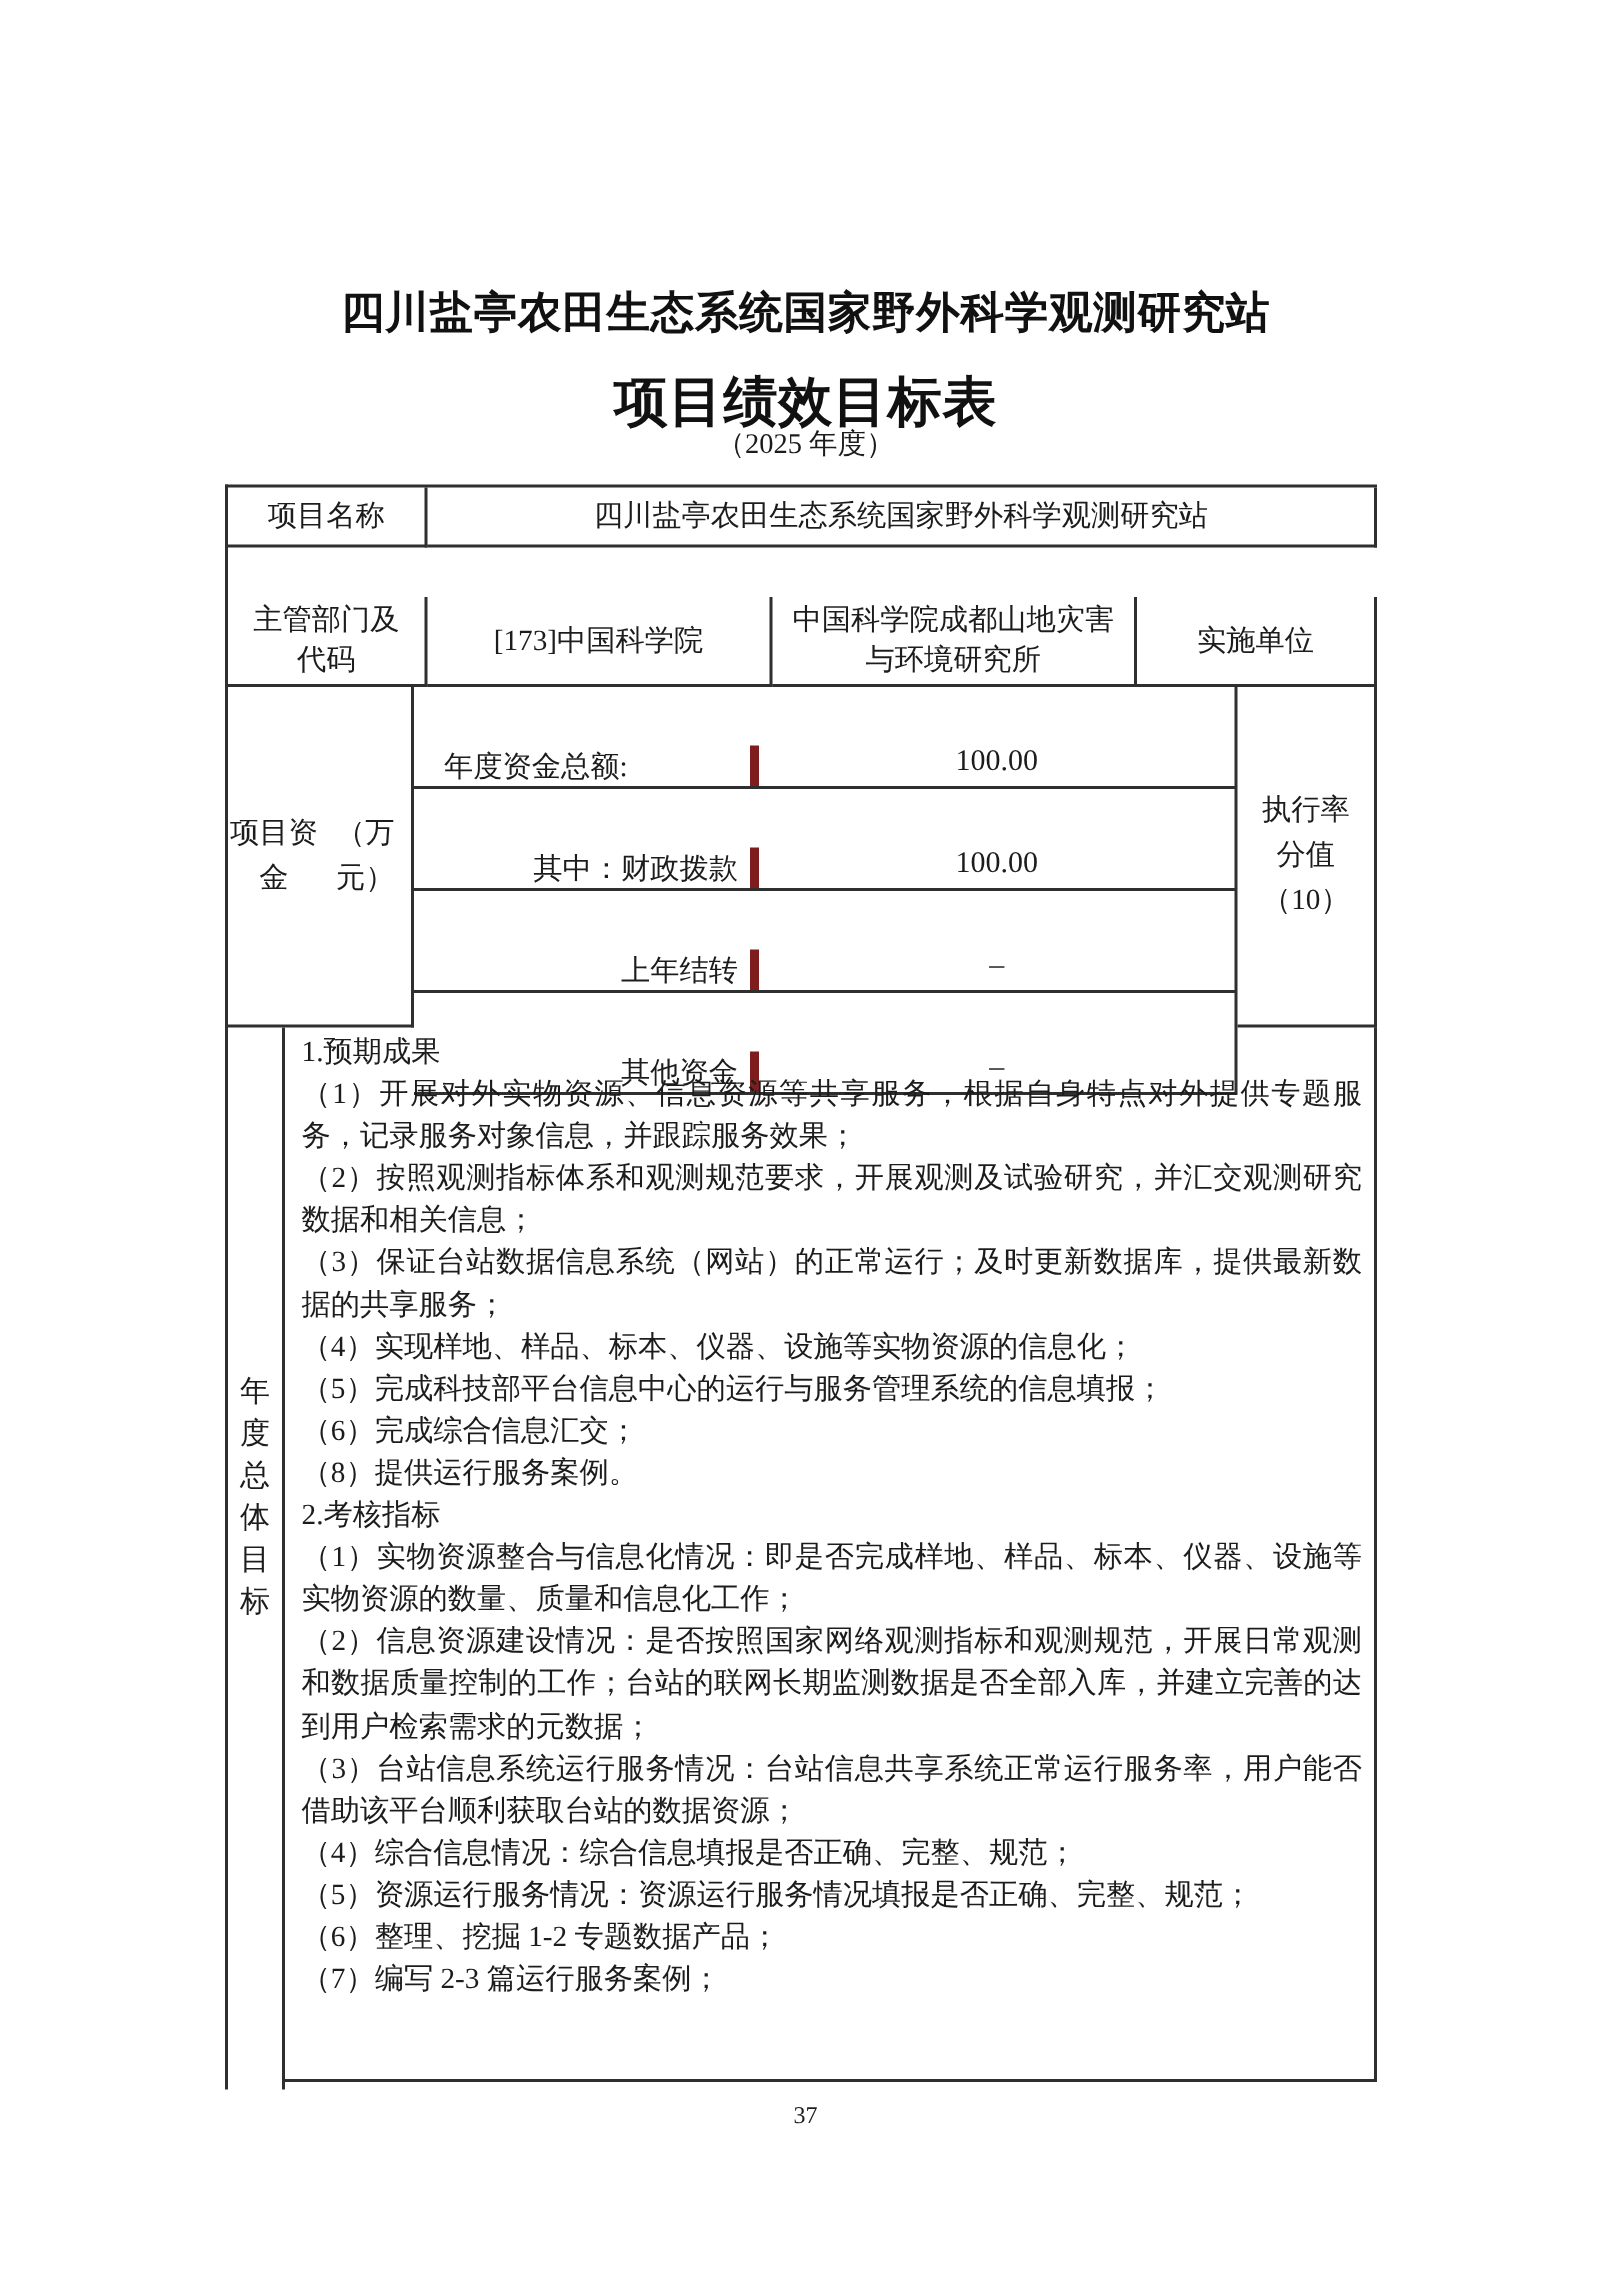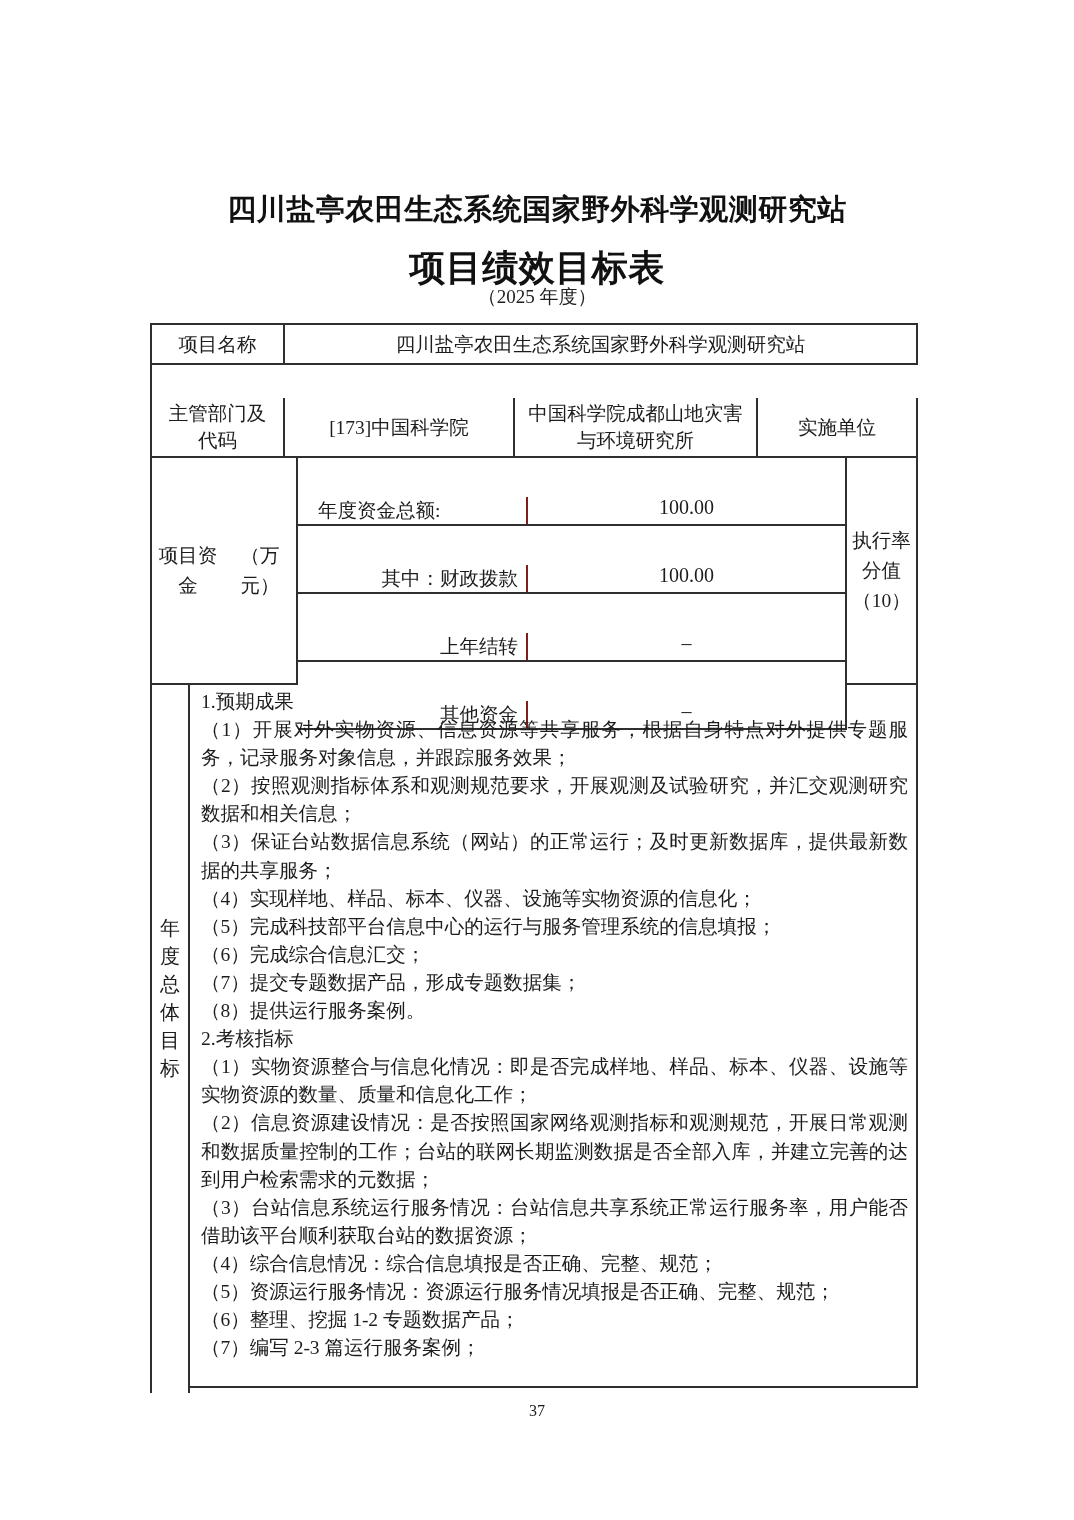--- a/index.html
+++ b/index.html
@@ -51,25 +51,25 @@
     line-height:27px;
   }
   .col-head{width:133px;flex-direction:column;}
   .r1{height:40px;}
   .r2{height:60px;margin-top:33px;}
   .flex1{flex:1;}
   .w-impl{width:160px;}
 
   
   .fundrow{height:227px;}
-  .fund-left{width:146px;line-height:30px;}
+  .fund-left{width:124px;line-height:30px;}
   .fund-mid{width:549px;display:flex;flex-direction:column;}
   .fund-r{flex:1;display:flex;border-bottom:2px solid #2f2f2f;}
   .fund-label{
-    width:230px;border-right:2px solid #7f1d1d;
+    width:230px;border-right:6px solid #7f1d1d;
     display:flex;align-items:center;justify-content:flex-end;
     padding-right:8px;overflow:hidden;margin-top:39px;
   }
   .fund-r:first-child .fund-label{justify-content:flex-start;padding-left:20px;padding-right:0;}
   .fund-value{
     flex:1;border-right:2px solid #2f2f2f;
     display:flex;align-items:flex-end;justify-content:center;
     padding-bottom:5px;font-size:20px;overflow:hidden;
   }
   .fund-score{flex:1;flex-direction:column;line-height:30px;border-bottom:2px solid #2f2f2f;}
@@ -176,21 +176,20 @@
         <span>标</span>
       </div>
       <div class="goal-content">
           <p>1.预期成果</p>
           <p>（1）开展对外实物资源、信息资源等共享服务，根据自身特点对外提供专题服务，记录服务对象信息，并跟踪服务效果；</p>
           <p>（2）按照观测指标体系和观测规范要求，开展观测及试验研究，并汇交观测研究数据和相关信息；</p>
           <p>（3）保证台站数据信息系统（网站）的正常运行；及时更新数据库，提供最新数据的共享服务；</p>
           <p>（4）实现样地、样品、标本、仪器、设施等实物资源的信息化；</p>
           <p>（5）完成科技部平台信息中心的运行与服务管理系统的信息填报；</p>
           <p>（6）完成综合信息汇交；</p>
-          <p>（7）提交专题数据产品，形成专题数据集；</p>
           <p>（8）提供运行服务案例。</p>
           <p>2.考核指标</p>
           <p>（1）实物资源整合与信息化情况：即是否完成样地、样品、标本、仪器、设施等实物资源的数量、质量和信息化工作；</p>
           <p>（2）信息资源建设情况：是否按照国家网络观测指标和观测规范，开展日常观测和数据质量控制的工作；台站的联网长期监测数据是否全部入库，并建立完善的达到用户检索需求的元数据；</p>
           <p>（3）台站信息系统运行服务情况：台站信息共享系统正常运行服务率，用户能否借助该平台顺利获取台站的数据资源；</p>
           <p>（4）综合信息情况：综合信息填报是否正确、完整、规范；</p>
           <p>（5）资源运行服务情况：资源运行服务情况填报是否正确、完整、规范；</p>
           <p>（6）整理、挖掘 1-2 专题数据产品；</p>
           <p>（7）编写 2-3 篇运行服务案例；</p>
         </div>

